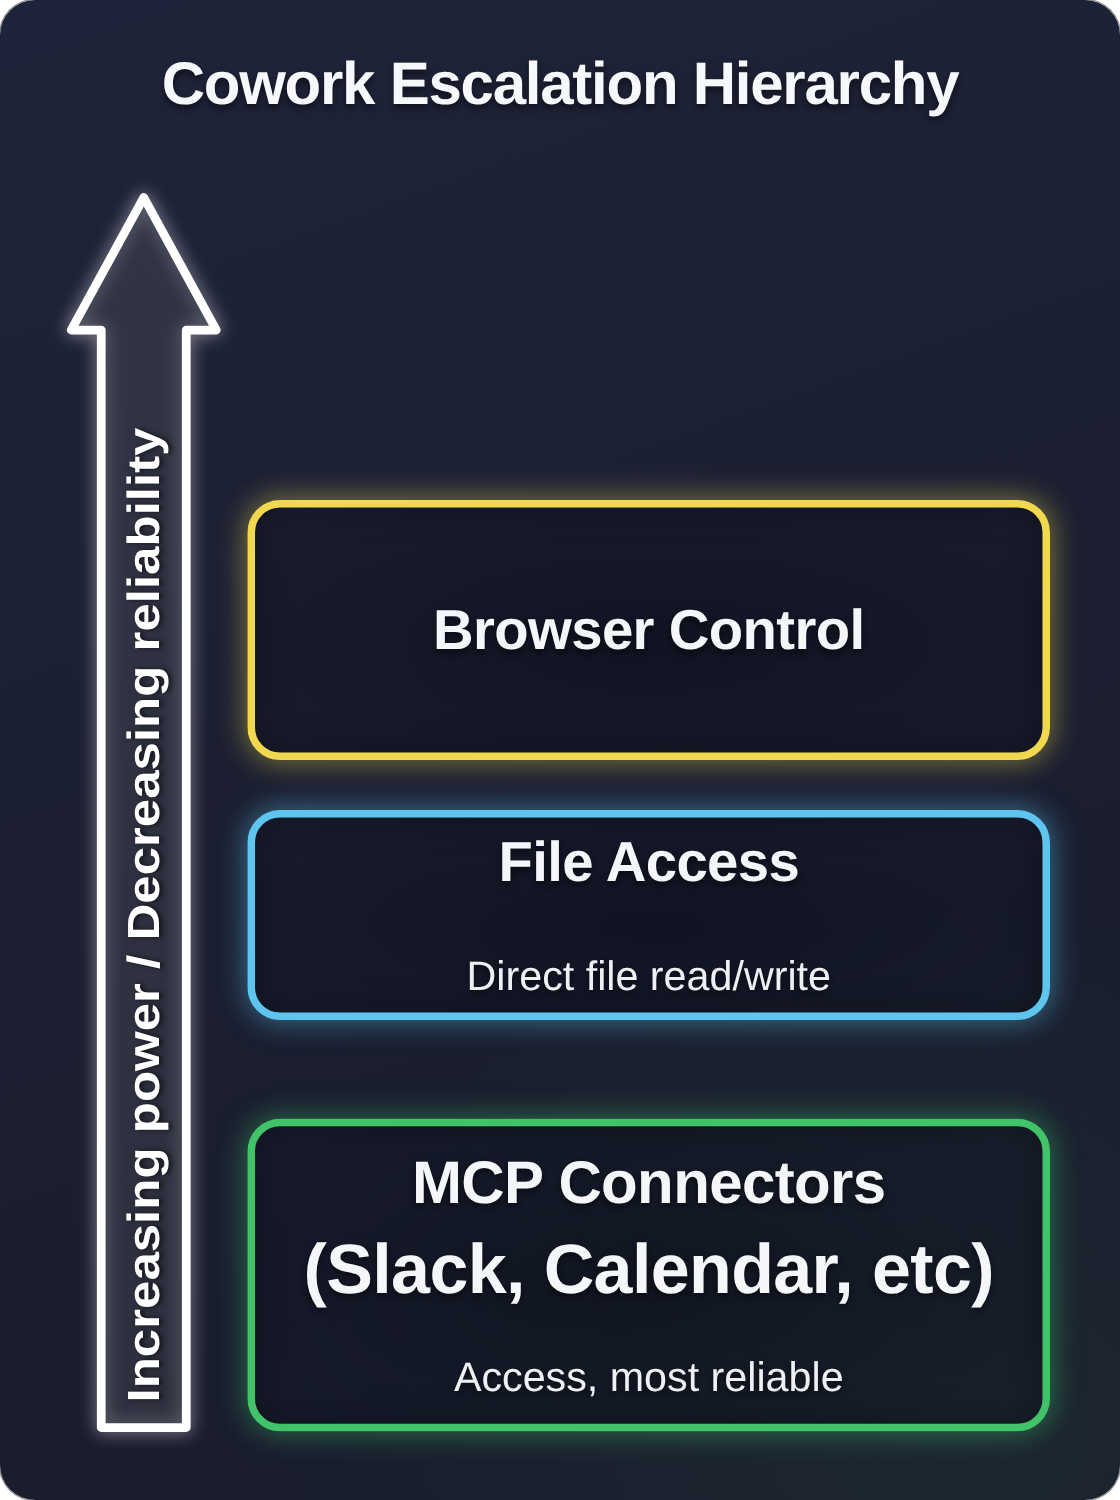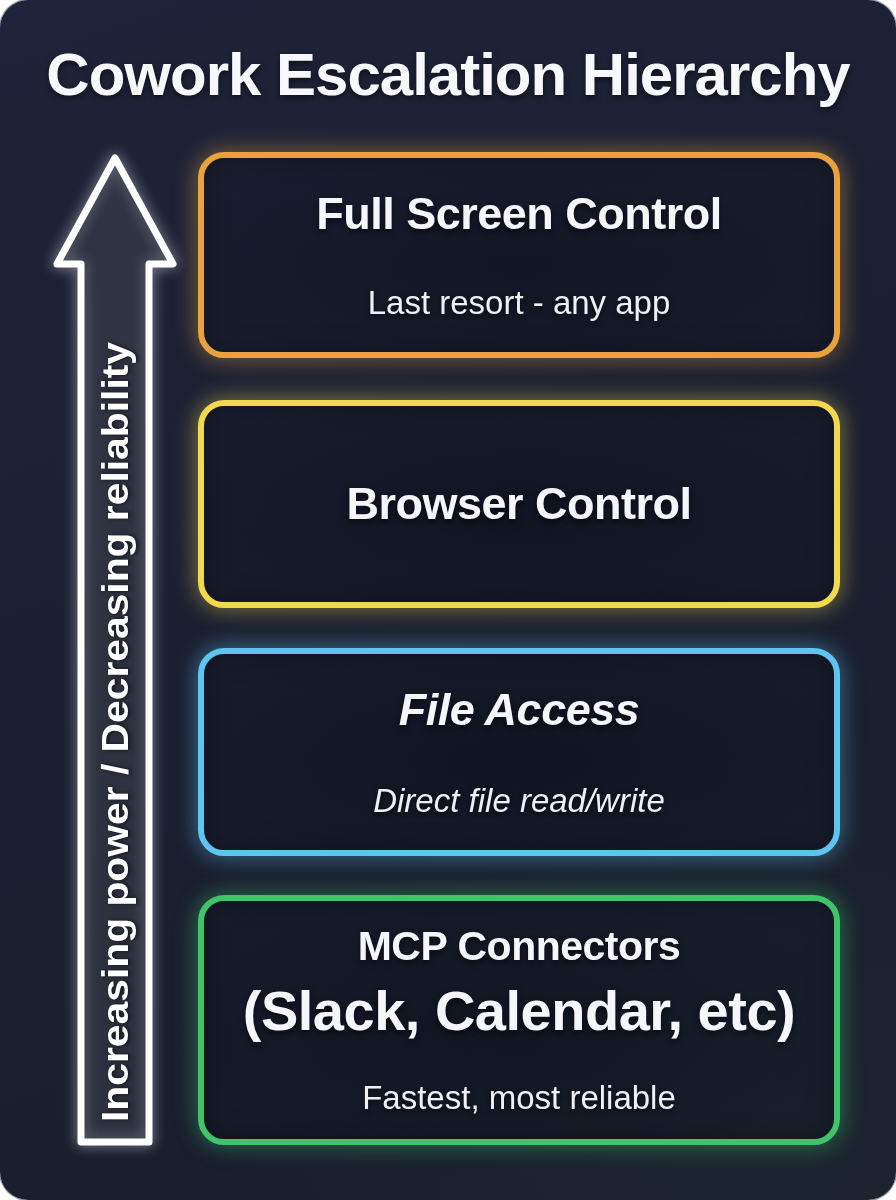--- a/index.html
+++ b/index.html
@@ -20,21 +20,21 @@
     box-shadow: 0 0 0 1px rgba(0,0,0,0.4);
     overflow: hidden;
   }
   .title {
     position: absolute;
     top: 40px;
     left: 0;
     width: 100%;
     text-align: center;
     color: #f7f8fb;
-    font-size: 60px;
+    font-size: 48px;
     font-weight: 700;
     letter-spacing: -1px;
     text-shadow: 0 3px 6px rgba(0,0,0,0.55);
   }
   .axis-arrow {
     position: absolute;
     left: 48px;
     top: 150px;
     width: 136px;
     height: 1000px;
@@ -67,29 +67,29 @@
       inset 0 0 26px rgba(0,0,0,0.35);
     display: flex;
     flex-direction: column;
     align-items: center;
     justify-content: center;
     text-align: center;
     color: #f5f6fa;
   }
   .level-1 { top: 152px;  height: 206px; gap: 44px; }
   .level-2 { top: 400px;  height: 208px; gap: 32px; }
-  .level-3 { top: 648px;  height: 208px; gap: 46px; font-style: italic; }
+  .level-3 { top: 648px;  height: 168px; gap: 46px; }
   .level-4 { top: 895px;  height: 250px; gap: 8px;  }
   .level-name {
     font-size: 45px;
     font-weight: 700;
     letter-spacing: -0.5px;
     text-shadow: 0 3px 6px rgba(0,0,0,0.55);
   }
-  .level-4 .level-name { font-size: 41px; }
+  .level-4 .level-name { font-size: 48px; }
   .level-sub {
     font-size: 56px;
     font-weight: 700;
     letter-spacing: -0.5px;
     text-shadow: 0 3px 6px rgba(0,0,0,0.55);
   }
   .level-note {
     font-size: 33px;
     font-weight: 400;
     color: #eef0f6;
@@ -104,33 +104,29 @@
 
   <div class="title">Cowork Escalation Hierarchy</div>
 
   <div class="axis-arrow">
     <svg viewBox="0 0 136 1000" xmlns="http://www.w3.org/2000/svg">
       <path class="arrow-outline" d="M67 8 L125 114 L101 114 L101 992 L33 992 L33 114 L9 114 Z"></path>
       <text class="arrow-label" x="67" y="582" text-anchor="middle" dominant-baseline="central" transform="rotate(-90 67 582)" textLength="780" lengthAdjust="spacingAndGlyphs">Increasing power / Decreasing reliability</text>
     </svg>
   </div>
 
-  <div class="level level-1" style="--accent: #E8A33D;">
-    <div class="level-name">Full Screen Control</div>
-    <div class="level-note">Last resort - any app</div>
-  </div>
 
   <div class="level level-2" style="--accent: #F0D94F;">
     <div class="level-name">Browser Control</div>
   </div>
 
   <div class="level level-3" style="--accent: #5EC5EE;">
     <div class="level-name">File Access</div>
     <div class="level-note">Direct file read/write</div>
   </div>
 
   <div class="level level-4" style="--accent: #41C36A;">
     <div class="level-name">MCP Connectors</div>
     <div class="level-sub">(Slack, Calendar, etc)</div>
-    <div class="level-note">Fastest, most reliable</div>
+    <div class="level-note">Access, most reliable</div>
   </div>
 
 </div>
 
 </body></html>

